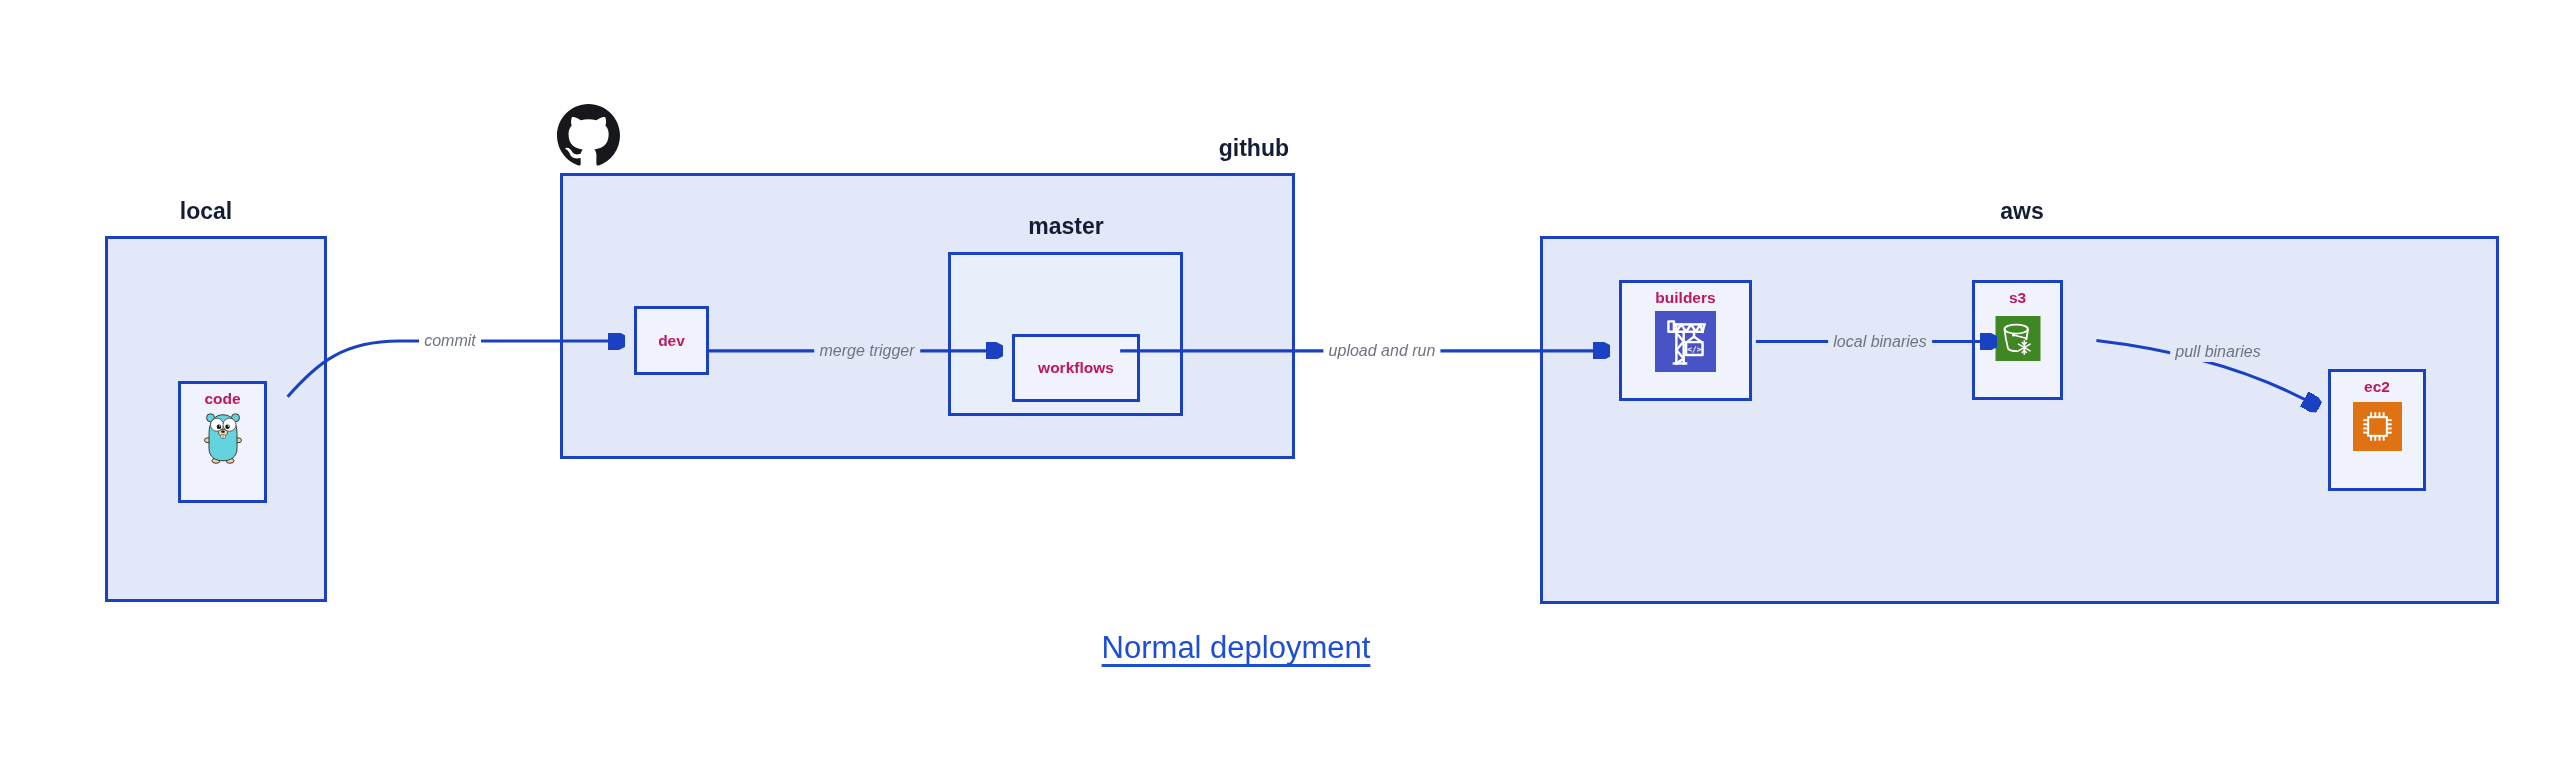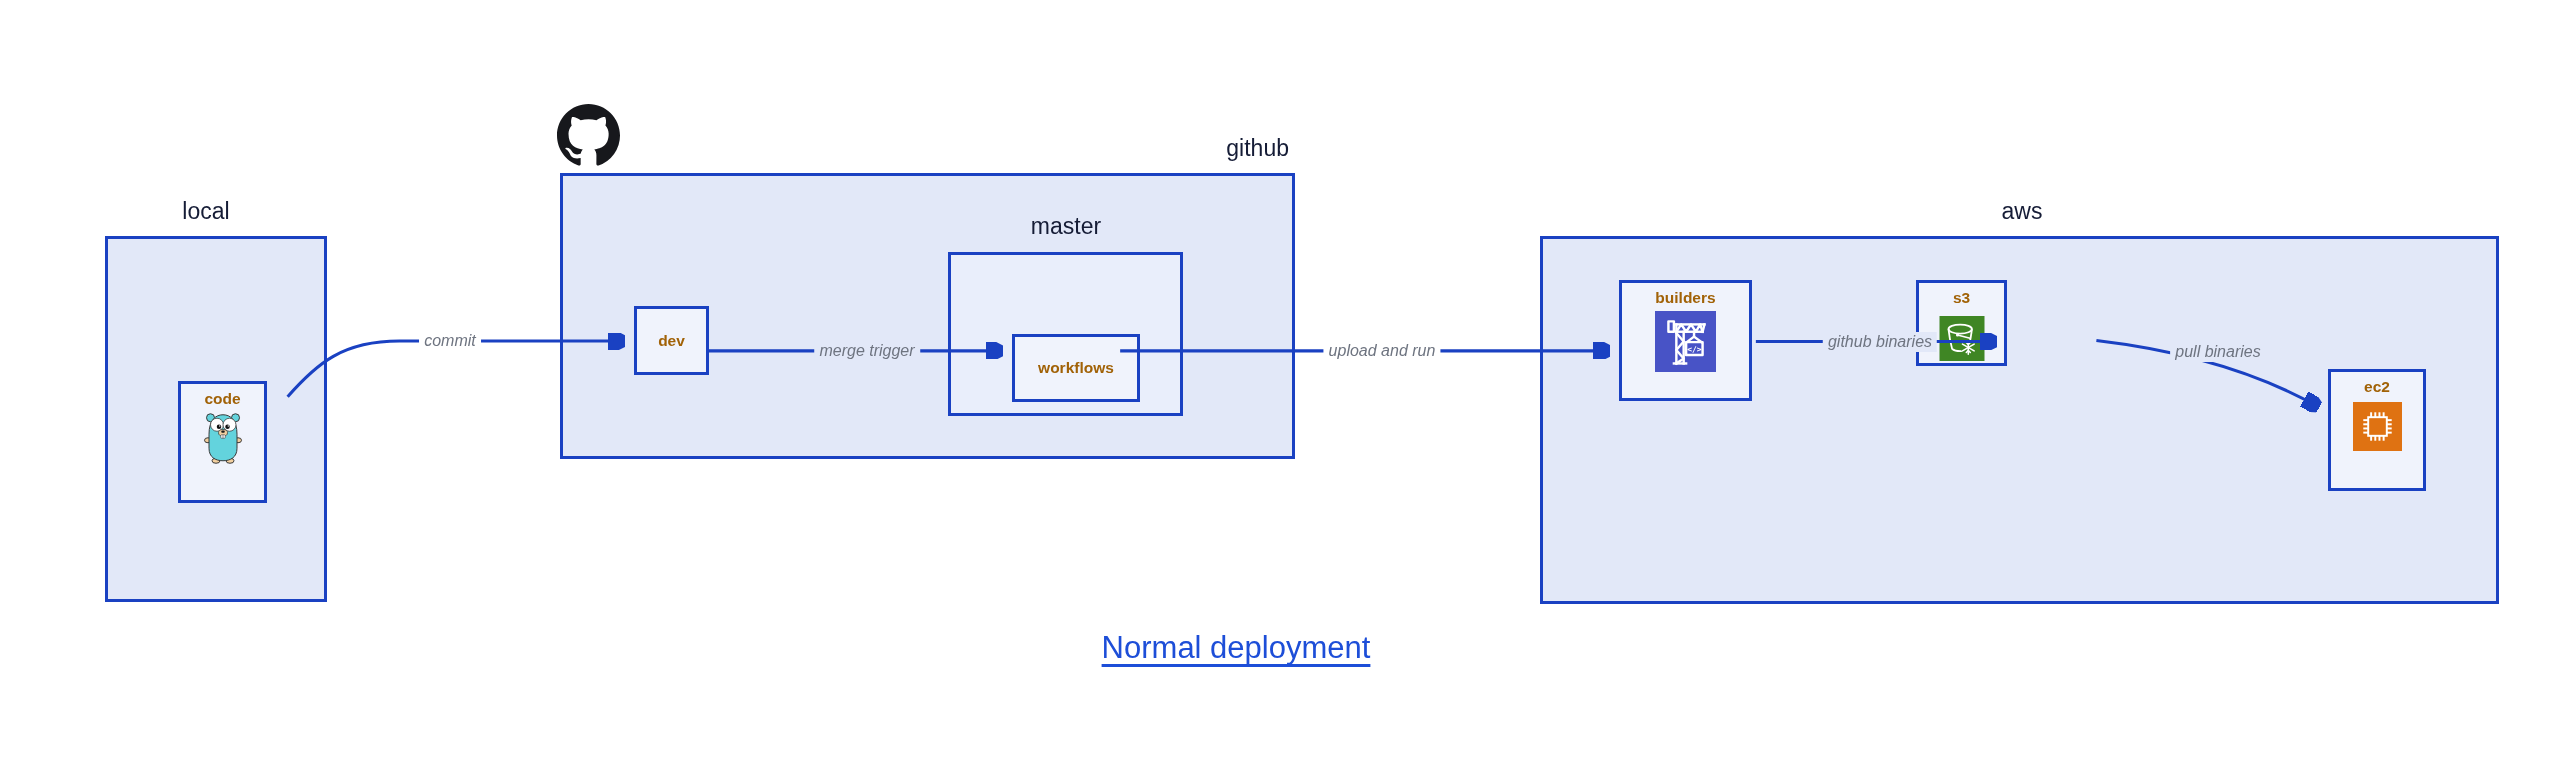--- a/index.html
+++ b/index.html
@@ -2,28 +2,28 @@
 <html style="font-size:8.2px"><head>
 <meta charset="utf-8">
 <style>
   html,body{margin:0;padding:0;background:#ffffff;}
   #canvas{
     position:relative;width:2604px;height:781px;background:#ffffff;
     font-family:"Liberation Sans","DejaVu Sans",sans-serif;overflow:hidden;
   }
   .container{position:absolute;background:#e2e8f8;border:3.1px solid #1a41c2;box-sizing:border-box;}
   .container.nested{background:#e9eefb;}
-  .clabel{position:absolute;color:#151c36;font-size:23px;white-space:nowrap;}
+  .clabel{position:absolute;color:#151c36;font-size:23px;white-space:nowrap;font-weight:bold;}
   .clabel.centered{transform:translateX(-50%);}
   .node{
     position:absolute;background:#f0f3fc;border:3.1px solid #1a41c2;box-sizing:border-box;
     display:flex;flex-direction:column;align-items:center;
   }
   .node.centerlab{justify-content:center;}
-  .nlabel{font-weight:bold;color:#a16207;font-size:15.5px;white-space:nowrap;}
+  .nlabel{font-weight:bold;color:#be185d;font-size:15.5px;white-space:nowrap;}
   .node .toplab{margin-top:6.2px;}
   #edges{position:absolute;left:0;top:0;pointer-events:none;}
   #edges path{fill:none;stroke:#1a41c2;stroke-width:6;}
   .elabel{
     position:absolute;transform:translate(-50%,-50%);font-style:italic;color:#6e7480;
     font-size:16px;white-space:nowrap;padding:1px 5.2px;
   }
   .bg-white{background:#ffffff;}
   .bg-lav{background:#e2e8f8;}
   .title{
@@ -108,21 +108,21 @@
           <line x1="31" y1="86" x2="51" y2="86"></line>
           <line x1="64" y1="34" x2="64" y2="42"></line>
           <path d="M52 51 L64 42 L76 51"></path>
           <rect x="51" y="51" width="27" height="21"></rect>
         </g>
         <text x="64.5" y="66.5" text-anchor="middle" font-family="'DejaVu Sans Mono',monospace" font-size="13" font-weight="bold" fill="#ffffff">&lt;/&gt;</text>
       </svg>
     </div>
   </div>
 
-  <div class="node" style="left:1916px;top:280px;width:91px;height:86px">
+  <div class="node" style="left:1972px;top:280px;width:91px;height:120px">
     <div class="nlabel toplab">s3</div>
     <div class="iconwrap" style="margin-top:9.3px">
       <svg width="46" height="45" viewBox="0 0 100 100">
         <rect x="0" y="0" width="100" height="100" fill="#3f8624"></rect>
         <g stroke="#ffffff" stroke-width="4" fill="none">
           <ellipse cx="46" cy="29" rx="26" ry="10"></ellipse>
           <path d="M20 29 C22 48 26 65 28 73 C36 80 56 80 64 73 C66 64 70 48 72 29"></path>
         </g>
         <circle cx="40" cy="42" r="3.5" fill="#ffffff"></circle>
         <line x1="40" y1="42" x2="70" y2="50" stroke="#ffffff" stroke-width="3.5"></line>
@@ -175,19 +175,19 @@
     <path d="M558 770 C615 705 665 662 775 662 H1212" marker-end="url(#ah)"></path>
     <path d="M1375 681 H1944" marker-end="url(#ah)"></path>
     <path d="M2174 681 H3124" marker-end="url(#ah)"></path>
     <path d="M3408 663 H3874" marker-end="url(#ah)"></path>
     <path d="M4069 661 C4230 680 4380 722 4500 790" marker-end="url(#ah)"></path>
   </svg>
 
   <div class="elabel bg-white" style="left:450px;top:341px">commit</div>
   <div class="elabel bg-lav" style="left:867px;top:351px">merge trigger</div>
   <div class="elabel bg-white" style="left:1382px;top:351px">upload and run</div>
-  <div class="elabel bg-lav" style="left:1880px;top:342px">github binaries</div>
+  <div class="elabel bg-lav" style="left:1880px;top:342px">local binaries</div>
   <div class="elabel bg-lav" style="left:2218px;top:352px">pull binaries</div>
 
   <div class="title">Normal deployment</div>
 
 </div>
 
 
 </body></html>

